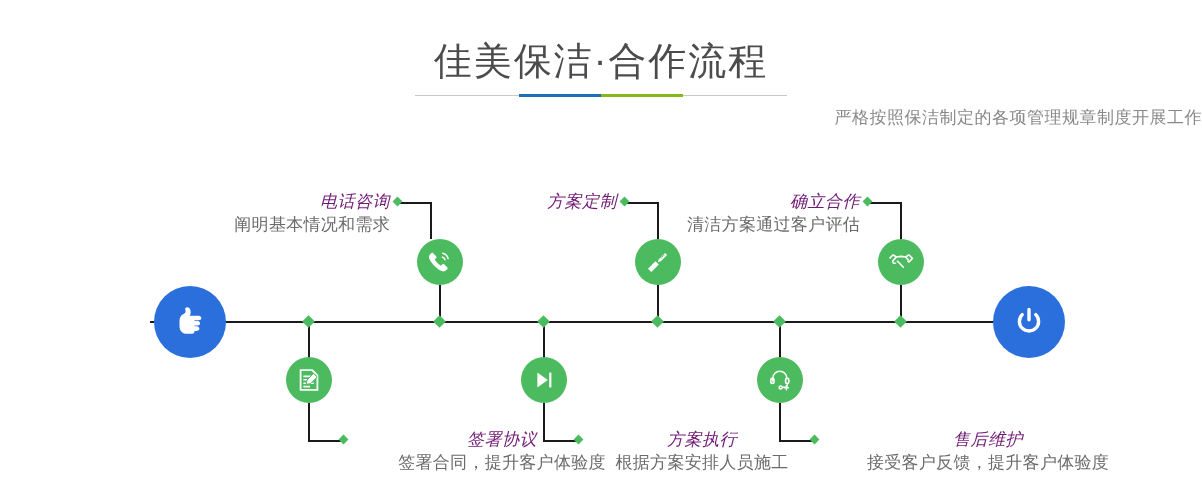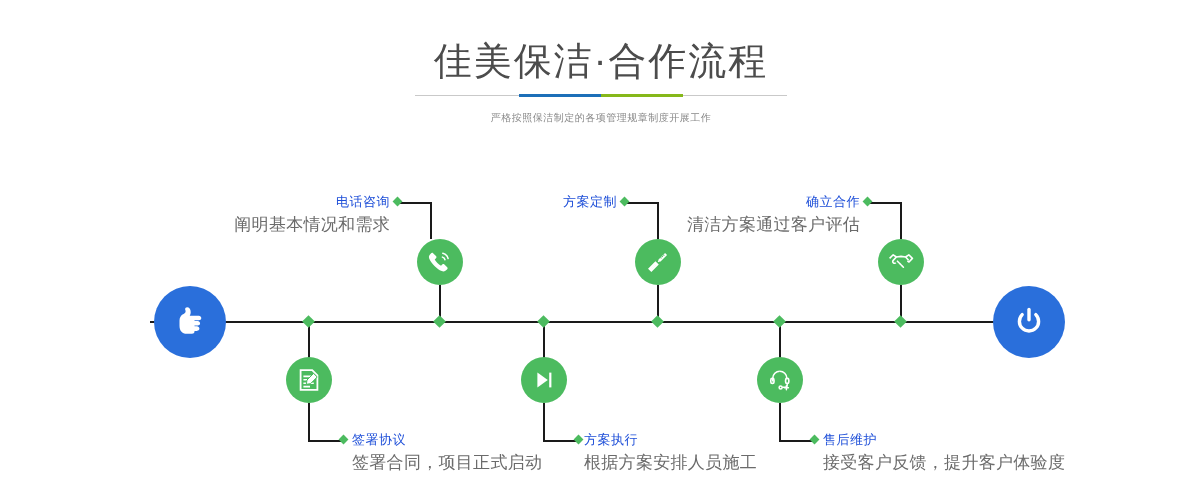--- a/index.html
+++ b/index.html
@@ -72,22 +72,22 @@
     top: 0;
     width: 82px;
     height: 3px;
     background: #86b81a;
   }
   .page-subtitle {
     position: absolute;
     left: 0;
     top: 106px;
     width: 1202px;
-    text-align: center;
-    font-size: 10px;
+    text-align: right;
+    font-size: 17px;
     line-height: 24px;
     color: #888888;
     letter-spacing: 0.5px;
     white-space: nowrap;
   }
 
   
   .axis {
     position: absolute;
     left: 150px;
@@ -149,33 +149,34 @@
   .diamond.small {
     width: 7px;
     height: 7px;
   }
 
   .label {
     position: absolute;
     white-space: nowrap;
   }
   .label .title {
-    font-size: 13px;
+    font-size: 17px;
     line-height: 24px;
-    color: #1d4ed8;
+    color: #701a75;
     letter-spacing: 0.5px;
+    font-style: italic;
   }
   .label .desc {
     font-size: 17px;
     line-height: 22px;
     color: #6b6b6b;
     letter-spacing: 0.3px;
   }
   .label.right-align { text-align: right; }
-  .label.left-align  { text-align: left; }
+  .label.left-align  { text-align: center; }
 </style>
 </head>
 <body>
 
 <div id="stage">
 
   <div class="header">
     <div class="page-title">佳美保洁·合作流程</div>
 
     <div class="divider">
@@ -234,21 +235,21 @@
         <path fill="#ffffff" stroke="#4cbb5f" stroke-width="1" d="M18.6 7.4l3.6 3.6-6.6 6.6-4.3.7.7-4.3z"></path>
       </svg>
     </span>
   </div>
   <div class="diamond" style="left:304px; top:317px;"></div>
   <div class="connector-v" style="left:308px; top:403px; height:37px;"></div>
   <div class="connector-h" style="left:308px; top:440px; width:34px;"></div>
   <div class="diamond small" style="left:340px; top:436px;"></div>
   <div class="label left-align" style="left:352px; top:428px; width:300px;">
     <div class="title">签署协议</div>
-    <div class="desc">签署合同，项目正式启动</div>
+    <div class="desc">签署合同，提升客户体验度</div>
   </div>
 
   <div class="stem" style="left:657px; top:285px; height:37px;"></div>
   <div class="node" style="left:635px; top:239px;">
     <span>
       <svg width="28" height="28" viewBox="0 0 28 28">
         <g transform="rotate(45 14 14)">
           <path fill="#ffffff" d="M12.6 2.6h2.8v9.2h-2.8z"></path>
           <path fill="#ffffff" d="M12.6 11.4h2.8l-1.4 3.1z"></path>
           <path fill="none" stroke="#4cbb5f" stroke-width="1" d="M12.6 5h1.3M12.6 7h1.3M12.6 9h1.3"></path>
@@ -272,21 +273,21 @@
       <svg width="28" height="28" viewBox="0 0 28 28">
         <path fill="#ffffff" d="M7.4 6.6l10.4 7.4-10.4 7.4z"></path>
         <rect fill="#ffffff" x="19.2" y="6.6" width="2.2" height="14.8"></rect>
       </svg>
     </span>
   </div>
   <div class="diamond" style="left:539px; top:317px;"></div>
   <div class="connector-v" style="left:543px; top:403px; height:37px;"></div>
   <div class="connector-h" style="left:543px; top:440px; width:34px;"></div>
   <div class="diamond small" style="left:575px; top:436px;"></div>
-  <div class="label left-align" style="left:584px; top:428px; width:300px;">
+  <div class="label left-align" style="left:552px; top:428px; width:300px;">
     <div class="title">方案执行</div>
     <div class="desc">根据方案安排人员施工</div>
   </div>
 
   <div class="stem" style="left:900px; top:285px; height:37px;"></div>
   <div class="node" style="left:878px; top:239px;">
     <span>
       <svg width="28" height="28" viewBox="0 0 28 28">
         <path fill="none" stroke="#ffffff" stroke-width="1.6" stroke-linejoin="round" d="M2.6 10.4l3.6-3.6 3.2 2.2 4.6-.6 4.6.6 3.2-2.2 3.6 3.6-3.4 3.6-1.6-1.2"></path>
         <path fill="none" stroke="#ffffff" stroke-width="1.6" stroke-linejoin="round" d="M9.4 9l-3.2 3.4c-.7.8-.6 1.9.2 2.5.7.6 1.8.5 2.4-.2"></path>

